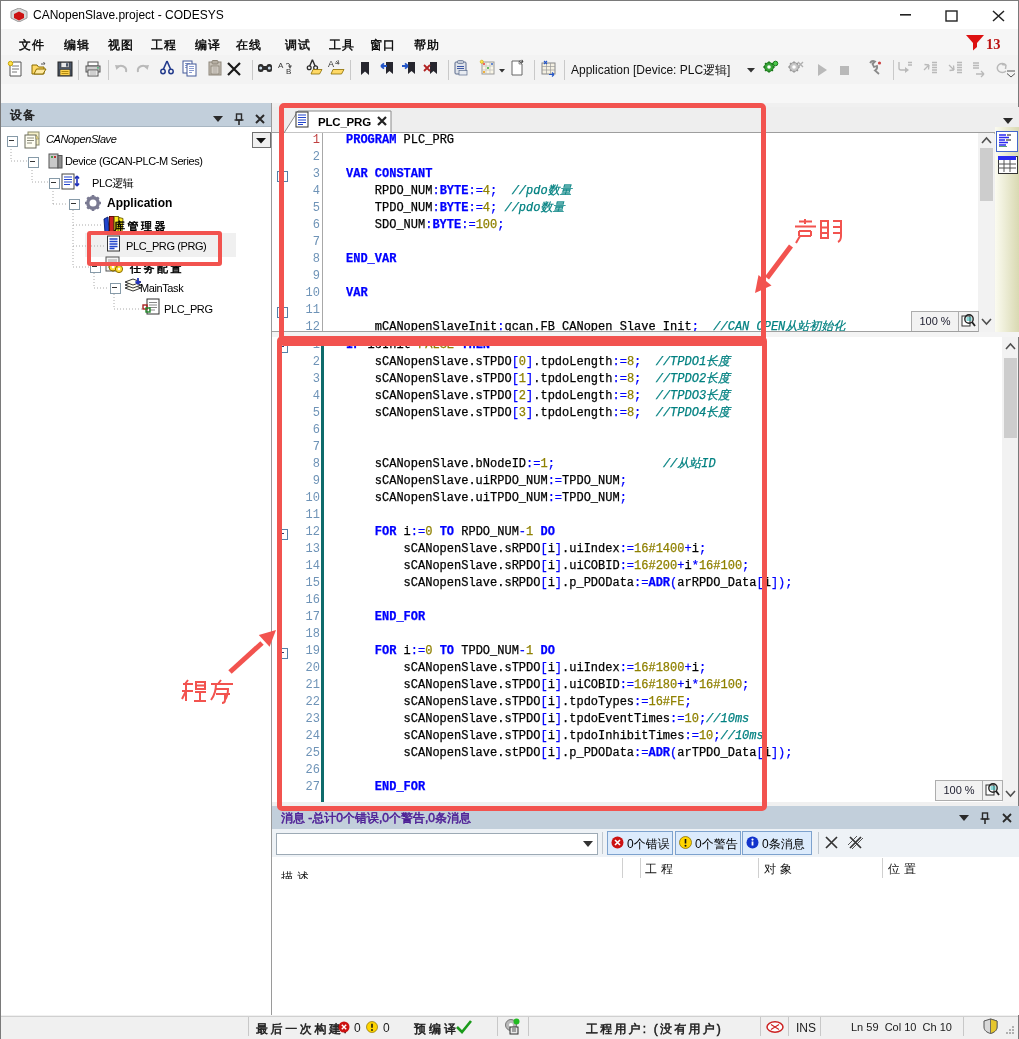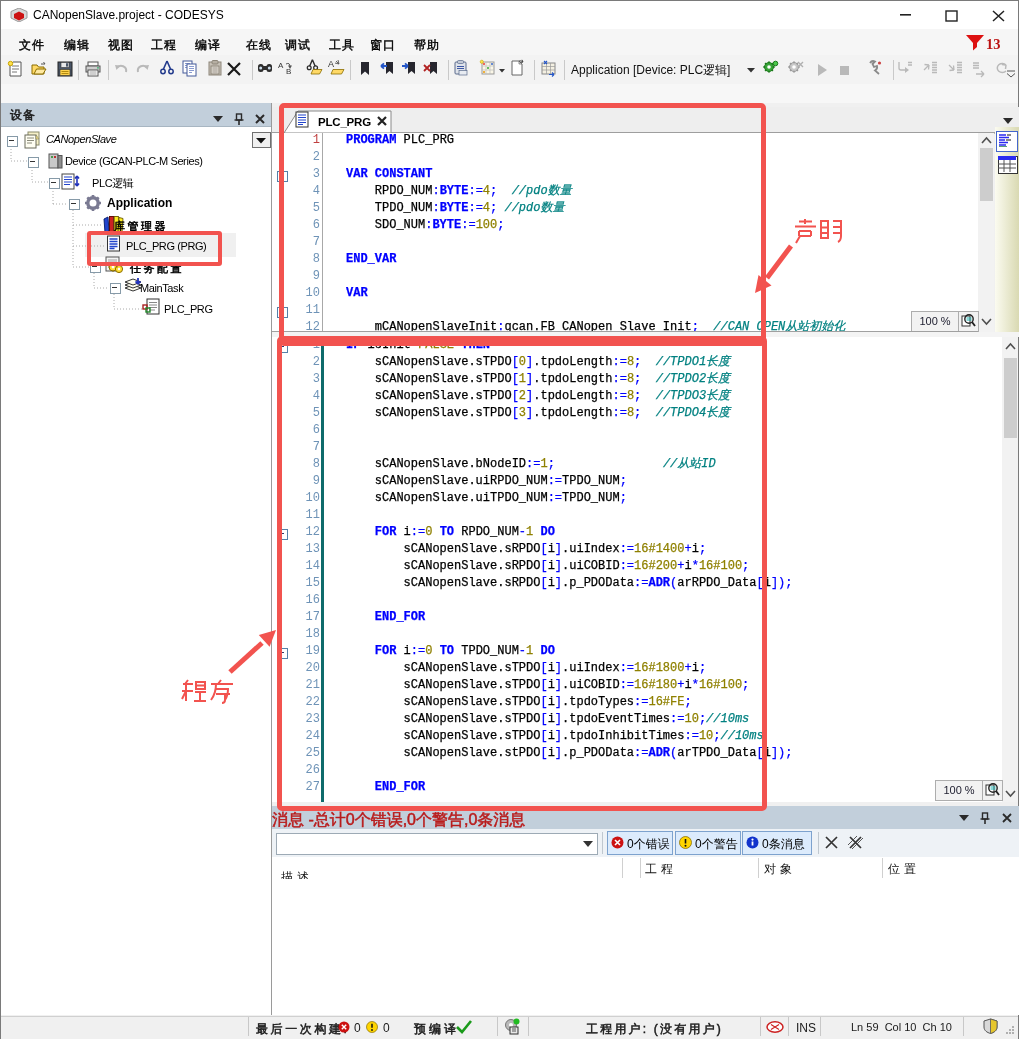--- a/index.html
+++ b/index.html
@@ -59,21 +59,21 @@
   </svg>
 <svg class="abs" style="left:992px;top:10px" width="13" height="12">
     <path d="M1,1 L12,11 M12,1 L1,11" stroke="#222" stroke-width="1.5"></path>
   </svg>
 <div id="menubar" class="abs"></div>
 <div class="menu" style="left:19px">文件</div>
 <div class="menu" style="left:64px">编辑</div>
 <div class="menu" style="left:108px">视图</div>
 <div class="menu" style="left:151px">工程</div>
 <div class="menu" style="left:195px">编译</div>
-<div class="menu" style="left:246px">在线</div>
+<div class="menu" style="left:236px">在线</div>
 <div class="menu" style="left:285px">调试</div>
 <div class="menu" style="left:329px">工具</div>
 <div class="menu" style="left:370px">窗口</div>
 <div class="menu" style="left:414px">帮助</div>
 <svg class="abs" style="left:963px;top:35px" width="44" height="18">
  <polygon points="3,0 21,0 14,8 14,12 10,15.5 10,8" fill="#dd1111"></polygon>
  <text x="23" y="14" font-family="Liberation Serif,serif" font-size="14.5" font-weight="bold" fill="#bb1111">13</text>
 </svg>
 <div id="toolbar" class="abs"></div>
 <svg class="abs" style="left:2px;top:57px" width="1015" height="26" font-family="Liberation Sans,sans-serif">
@@ -462,21 +462,21 @@
 
 <div class="abs" style="left:935px;top:780px;width:46px;height:19px;background:#f2f2f2;border:1px solid #adadad;font:11px/18px 'Liberation Sans';text-align:center;color:#223">100 %</div>
 <div class="abs" style="left:982px;top:780px;width:19px;height:19px;background:#f2f2f2;border:1px solid #adadad"></div>
 <svg class="abs" style="left:985px;top:782px" width="15" height="15">
     <rect x="1" y="3" width="8" height="10" fill="#fff" stroke="#333"></rect>
     <circle cx="8" cy="6" r="4.2" fill="none" stroke="#222" stroke-width="1.4"></circle>
     <path d="M11,9 L14,13" stroke="#222" stroke-width="1.8"></path>
     <path d="M5.5,5 h5 M5.5,7 h5" stroke="#18b0b0" stroke-width="1.1"></path>
   </svg>
 <div id="msghead" class="abs">
-    <span class="cj" style="position:absolute;left:0;top:4px;font-size:16px;color:#b91c1c">消息 -总计0个错误,0个警告,0条消息</span>
+    <span class="cj" style="position:absolute;left:9px;top:4px;font-size:12px;color:#4c1d95">消息 -总计0个错误,0个警告,0条消息</span>
   </div>
 <svg class="abs" style="left:955px;top:810px" width="62" height="16">
  <polygon points="4,5 14,5 9,11" fill="#2a2a2a"></polygon>
  <g stroke="#2a2a2a" fill="none">
       <rect x="27.5" y="3" width="5" height="6" stroke-width="1.4"></rect>
       <path d="M25.5,9 h9" stroke-width="1.4"></path>
       <path d="M30,9 v5" stroke-width="1.6"></path>
     </g>
  <path d="M48,4 l8,8 M56,4 l-8,8" stroke="#2a2a2a" stroke-width="1.8"></path>
 </svg>

